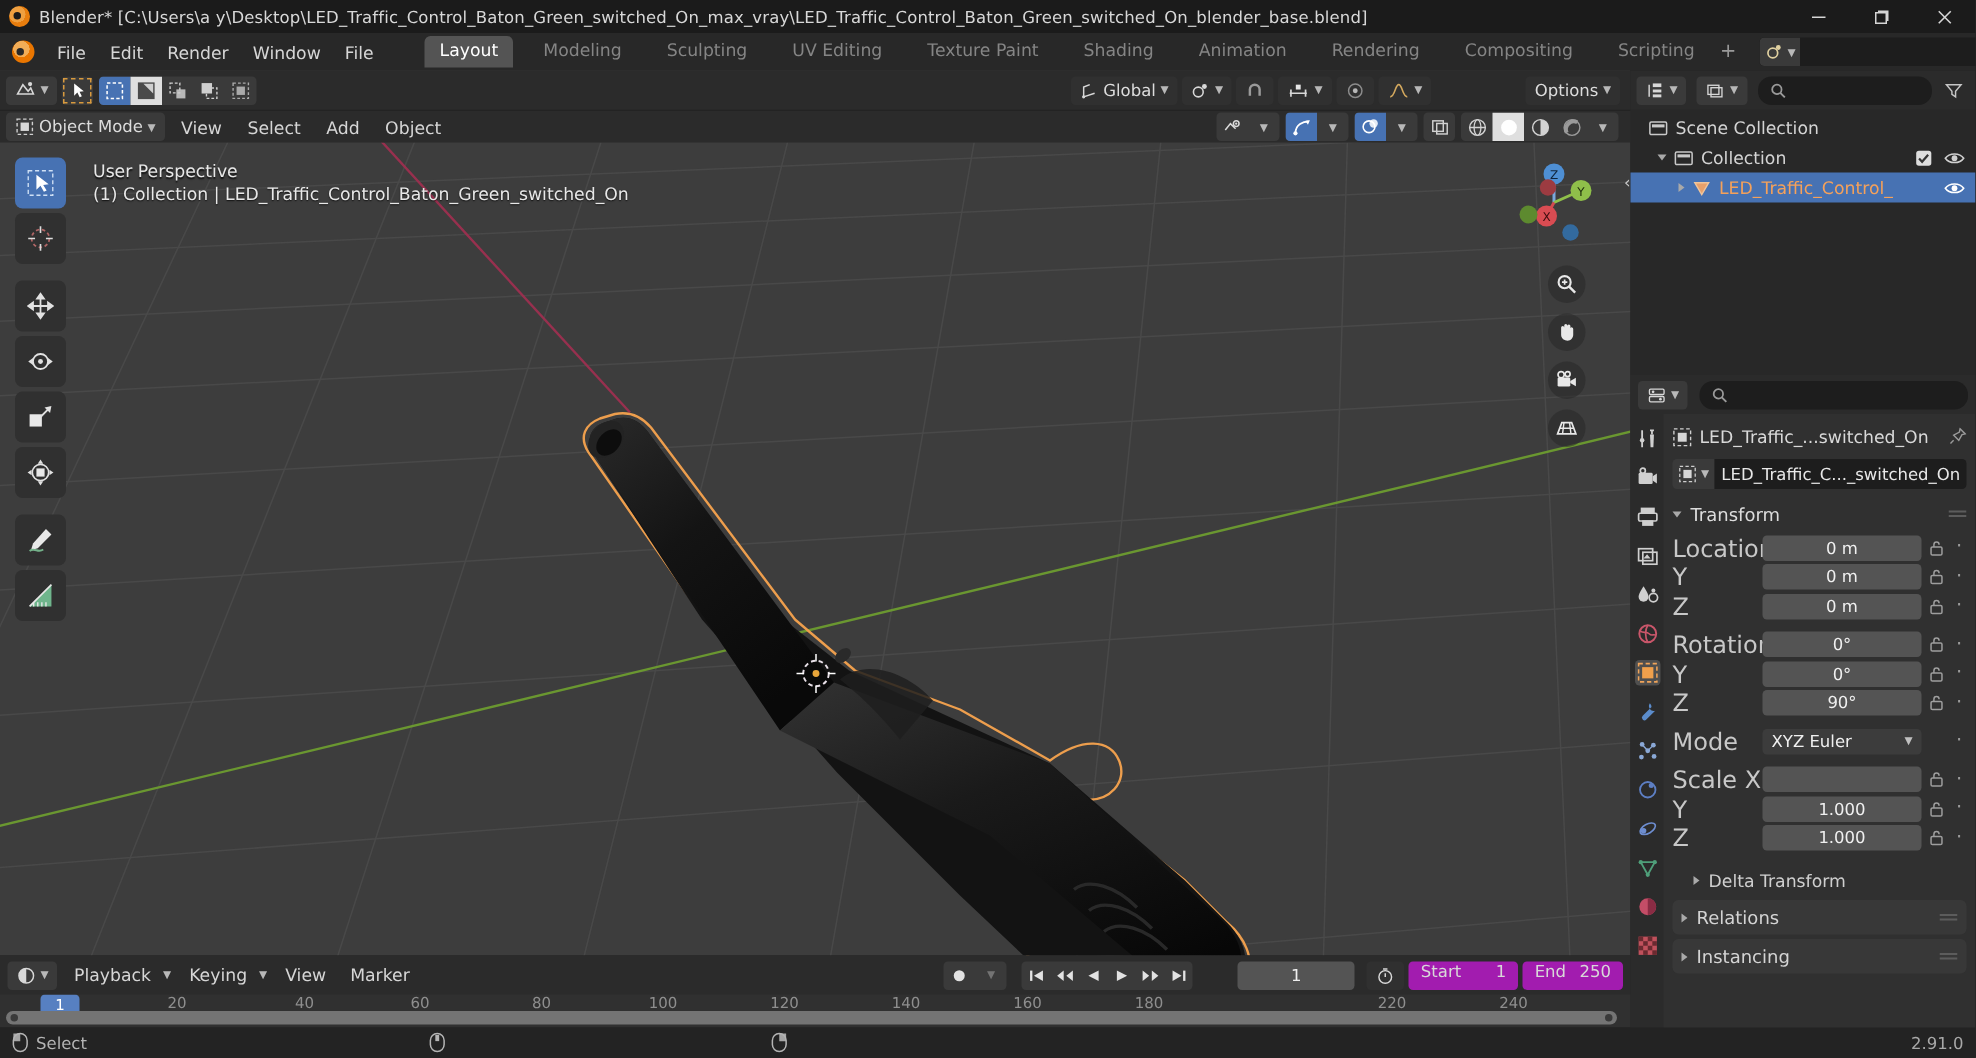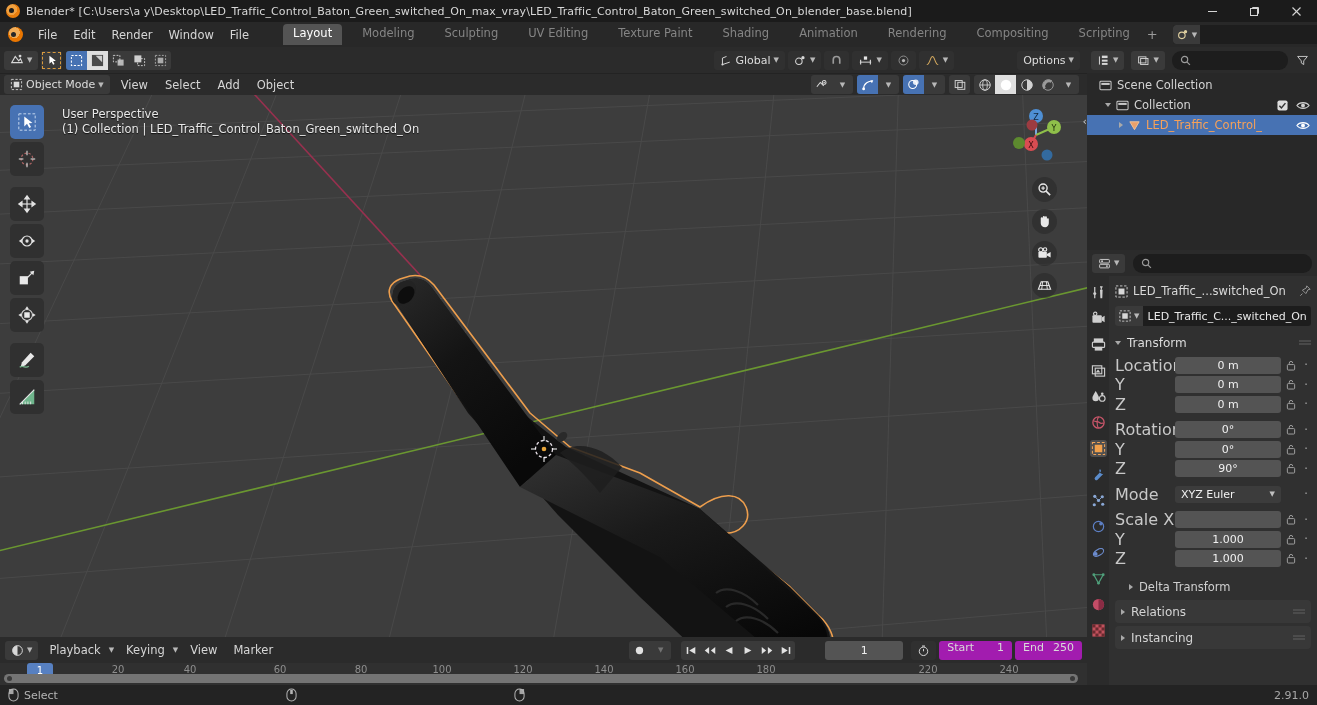--- a/index.html
+++ b/index.html
@@ -870,21 +870,21 @@
       </div>
       <div class="startend" style="margin-left:3px;">
         <span>End</span>
         <span style="min-width:26px;text-align:right;">250</span>
       </div>
     </div>
 
     <div class="tl-ruler">
       <div class="tl-playhead" style="left:40px;">1</div>
       <div class="tl-tick" style="left:118px;">20</div>
-      <div class="tl-tick" style="left:190px;text-align:center;">40</div>
+      <div class="tl-tick" style="left:203px;text-align:center;">40</div>
       <div class="tl-tick" style="left:280px;">60</div>
       <div class="tl-tick" style="left:361px;">80</div>
       <div class="tl-tick" style="left:442px;">100</div>
       <div class="tl-tick" style="left:523px;">120</div>
       <div class="tl-tick" style="left:604px;">140</div>
       <div class="tl-tick" style="left:685px;">160</div>
       <div class="tl-tick" style="left:766px;">180</div>
       <div class="tl-tick" style="left:847px;margin-top:33px;">200</div>
       <div class="tl-tick" style="left:928px;">220</div>
       <div class="tl-tick" style="left:1009px;">240</div>

